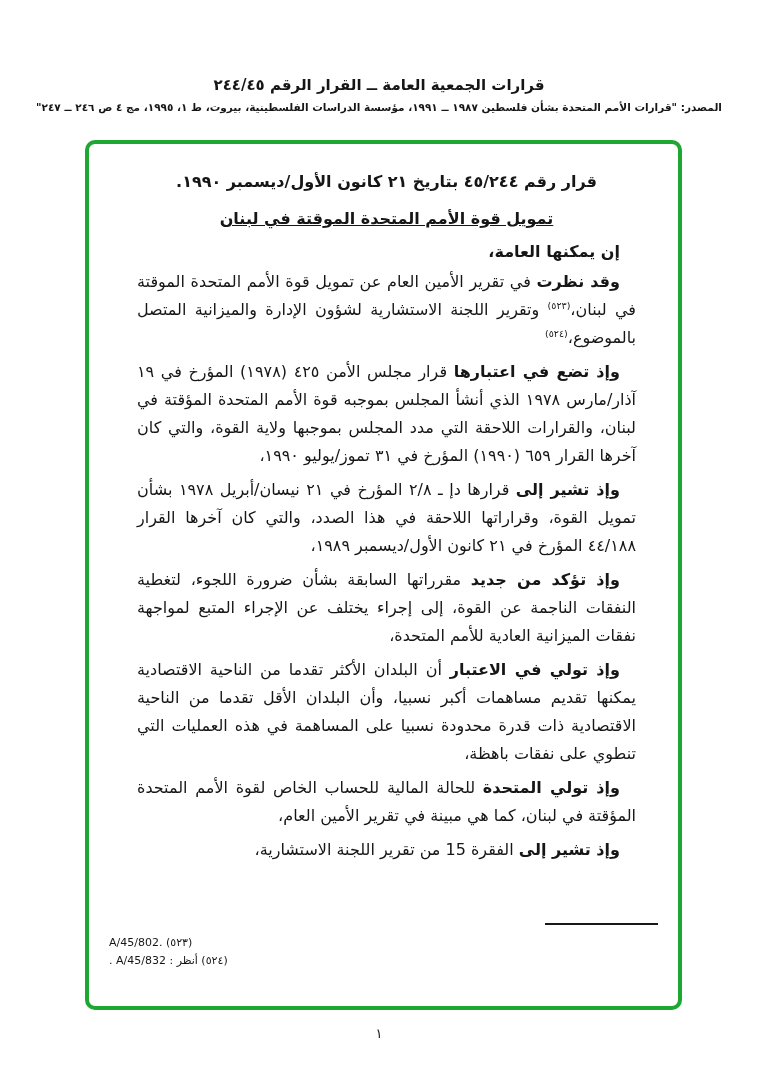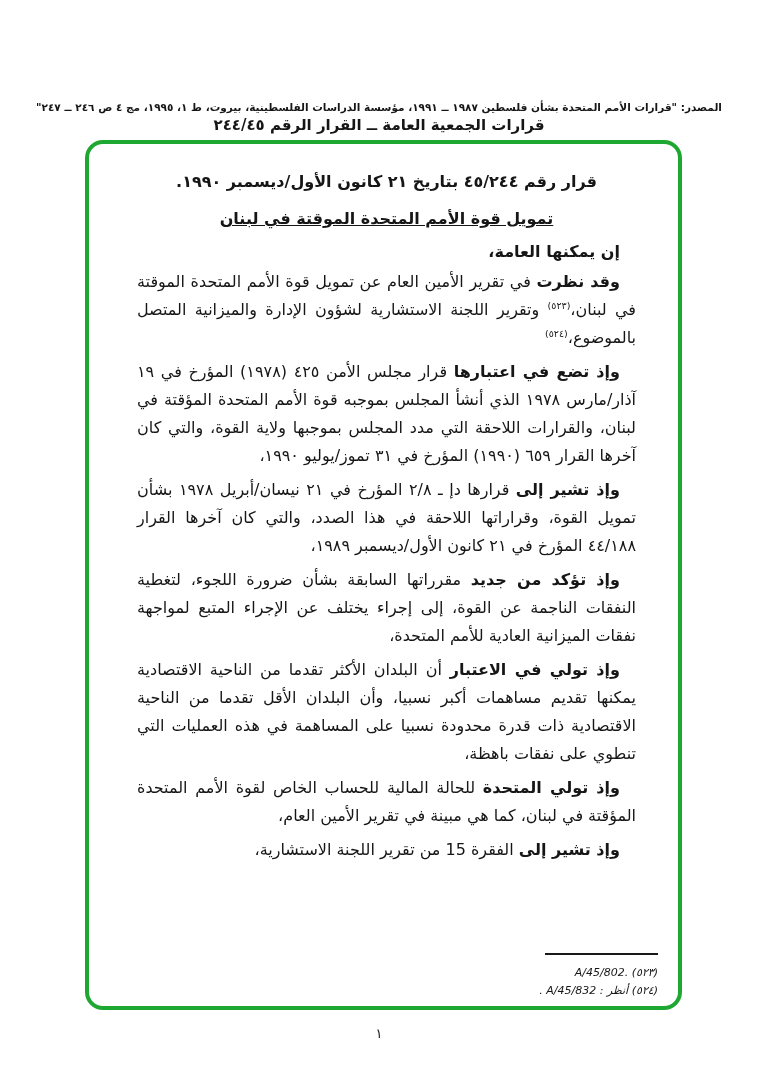--- a/index.html
+++ b/index.html
@@ -2,47 +2,47 @@
 <html lang="ar" dir="rtl"><head>
 <meta charset="utf-8">
 <style>
   html,body{margin:0;padding:0;}
   body{
     width:758px;height:1078px;position:relative;background:#ffffff;
     font-family:"DejaVu Sans", sans-serif;color:#161616;direction:rtl;overflow:hidden;
   }
   .header-title{
     position:absolute;top:76px;left:0;right:0;text-align:center;
-    font-size:15px;font-weight:bold;letter-spacing:.2px;margin-top:40px;
+    font-size:15px;font-weight:bold;letter-spacing:.2px;
   }
   .source-line{
     position:absolute;top:101px;left:28px;right:28px;text-align:center;
     font-size:10.5px;font-weight:bold;white-space:nowrap;
   }
   .doc-box{
     position:absolute;top:140px;left:85px;width:597px;height:870px;
-    box-sizing:border-box;border:4px solid #0c4a6e;border-radius:18px;background:#fff;
+    box-sizing:border-box;border:4px solid #0c4a6e;border-radius:10px;background:#fff;
   }
   .doc-content{
     position:absolute;top:0;left:0;right:0;
     padding:24px 42px 0 48px;
   }
   .doc-title{
     text-align:center;font-weight:bold;font-size:16px;line-height:28px;margin:0 0 9px 0;
   }
   .doc-title.t2{margin-bottom:5px;text-decoration:underline;}
   .para{
     margin:0 0 6px 0;font-size:16px;line-height:28px;
     text-align:justify;text-indent:16px;
   }
   .para.opening{font-weight:bold;margin-bottom:2px;}
   .lead{font-weight:bold;}
   .fn-ref{font-size:9.5px;line-height:0;vertical-align:6px;letter-spacing:0;}
   .footnote-block{
-    position:absolute;top:809px;right:20px;left:20px;text-align:right;font-style:italic;
+    position:absolute;top:779px;right:20px;left:20px;text-align:left;
   }
   .fn-rule{
     width:113px;height:0;border-top:2px solid #181818;margin:0 0 9px 0;
   }
   .fn-line{font-size:11px;line-height:17.5px;}
   .page-number{
     position:absolute;top:1026px;left:0;right:0;text-align:center;font-size:13px;
   }
 </style>
 </head>

